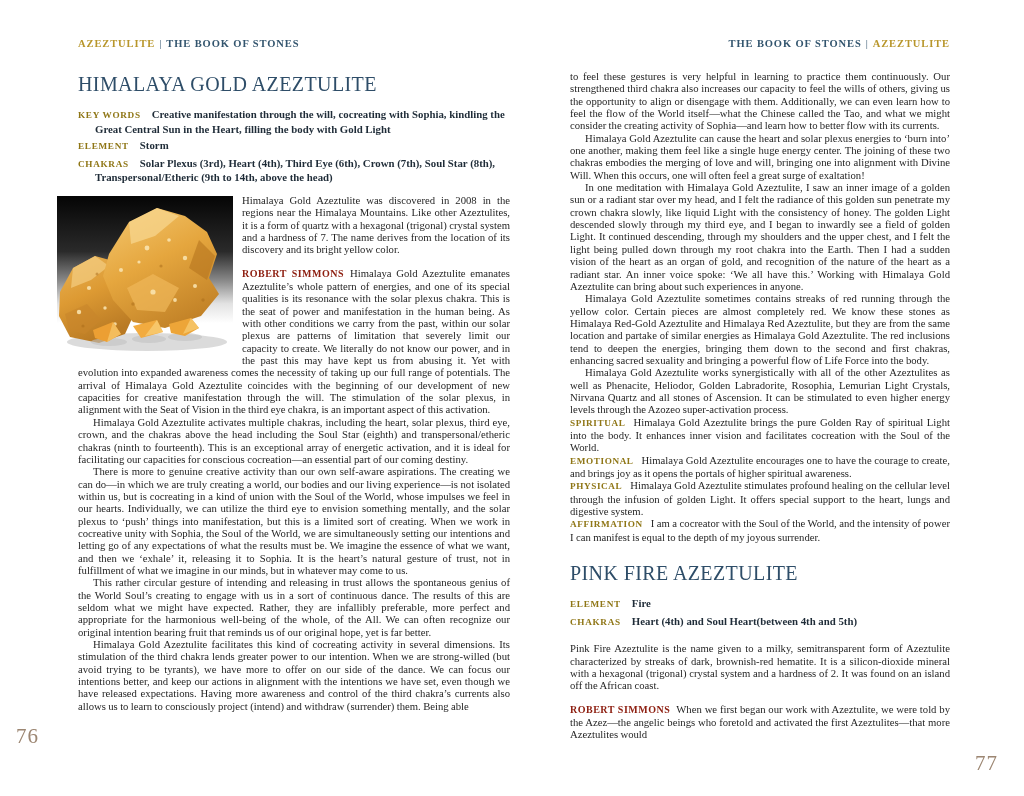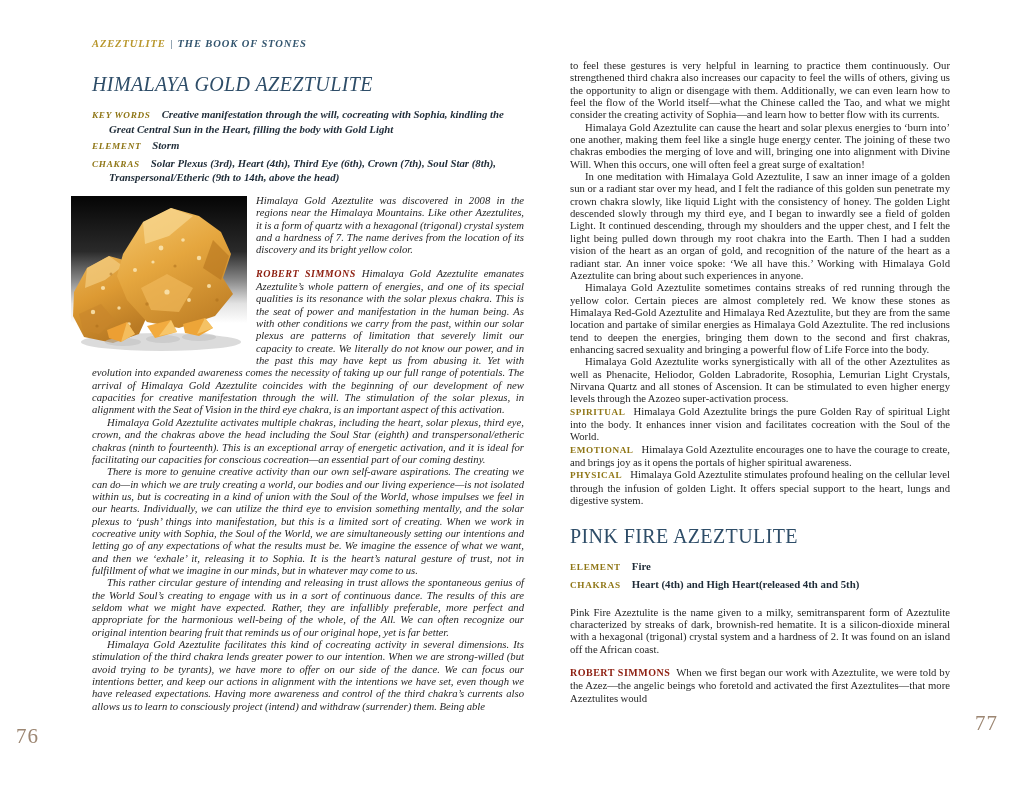--- a/index.html
+++ b/index.html
@@ -3,21 +3,21 @@
 <meta charset="utf-8">
 <style>
   html,body{margin:0;padding:0;}
   body{
     width:1024px;height:796px;position:relative;background:#ffffff;
     font-family:"Liberation Serif","DejaVu Serif",serif;
     overflow:hidden;
   }
   
   .col{position:absolute;top:38px;}
-  .col-left{left:92px;width:432px;font-style:italic;}
+  .col-left{left:78px;width:432px;}
   .col-right{left:570px;width:380px;}
 
   
   .running-head{
     font-size:10.5px;font-weight:bold;letter-spacing:0.9px;
     white-space:nowrap;
   }
   .running-head .gold{color:#b8962b;}
   .running-head .blue{color:#33556e;}
   .running-head .sep{color:#33556e;padding:0 4px;font-weight:normal;}
@@ -64,21 +64,21 @@
     float:left;width:176px;height:163px;
     margin:2px 9px 4px -21px;
   }
   .photo svg{display:block;width:176px;height:163px;}
 
   
   .pagenum{
     position:absolute;font-size:21px;color:#9c8672;letter-spacing:1px;
   }
   .pn-left{left:16px;top:724px;}
-  .pn-right{right:26px;top:711px;text-align:right;}
+  .pn-right{right:26px;top:751px;text-align:right;}
 
   
   .section2-title{margin-top:19px;}
 </style>
 </head>
 <body>
 
 <div class="col col-left">
 
   <div class="running-head">
@@ -175,47 +175,53 @@
 
     <p class="bp indent">Himalaya Gold Azeztulite activates multiple chakras, including the heart, solar plexus, third eye, crown, and the chakras above the head including the Soul Star (eighth) and transpersonal/etheric chakras (ninth to fourteenth). This is an exceptional array of energetic activation, and it is ideal for facilitating our capacities for conscious cocreation—an essential part of our coming destiny.</p>
     <p class="bp indent">There is more to genuine creative activity than our own self-aware aspirations. The creating we can do—in which we are truly creating a world, our bodies and our living experience—is not isolated within us, but is cocreating in a kind of union with the Soul of the World, whose impulses we feel in our hearts. Individually, we can utilize the third eye to envision something mentally, and the solar plexus to ‘push’ things into manifestation, but this is a limited sort of creating. When we work in cocreative unity with Sophia, the Soul of the World, we are simultaneously setting our intentions and letting go of any expectations of what the results must be. We imagine the essence of what we want, and then we ‘exhale’ it, releasing it to Sophia. It is the heart’s natural gesture of trust, not in fulfillment of what we imagine in our minds, but in whatever may come to us.</p>
     <p class="bp indent">This rather circular gesture of intending and releasing in trust allows the spontaneous genius of the World Soul’s creating to engage with us in a sort of continuous dance. The results of this are seldom what we might have expected. Rather, they are infallibly preferable, more perfect and appropriate for the harmonious well-being of the whole, of the All. We can often recognize our original intention bearing fruit that reminds us of our original hope, yet is far better.</p>
     <p class="bp indent">Himalaya Gold Azeztulite facilitates this kind of cocreating activity in several dimensions. Its stimulation of the third chakra lends greater power to our intention. When we are strong-willed (but avoid trying to be tyrants), we have more to offer on our side of the dance. We can focus our intentions better, and keep our actions in alignment with the intentions we have set, even though we have released expectations. Having more awareness and control of the third chakra’s currents also allows us to learn to consciously project (intend) and withdraw (surrender) them. Being able</p>
   </div>
 </div>
 
 <div class="col col-right">
 
+  <div class="running-head rh-right">
+    <span class="blue">THE BOOK OF STONES</span><span class="sep">|</span><span class="gold">AZEZTULITE</span>
+  </div>
 
   <div class="bodyflow" style="margin-top:21px;">
     <p class="bp">to feel these gestures is very helpful in learning to practice them continuously. Our strengthened third chakra also increases our capacity to feel the wills of others, giving us the opportunity to align or disengage with them. Additionally, we can even learn how to feel the flow of the World itself—what the Chinese called the Tao, and what we might consider the creating activity of Sophia—and learn how to better flow with its currents.</p>
     <p class="bp indent">Himalaya Gold Azeztulite can cause the heart and solar plexus energies to ‘burn into’ one another, making them feel like a single huge energy center. The joining of these two chakras embodies the merging of love and will, bringing one into alignment with Divine Will. When this occurs, one will often feel a great surge of exaltation!</p>
     <p class="bp indent">In one meditation with Himalaya Gold Azeztulite, I saw an inner image of a golden sun or a radiant star over my head, and I felt the radiance of this golden sun penetrate my crown chakra slowly, like liquid Light with the consistency of honey. The golden Light descended slowly through my third eye, and I began to inwardly see a field of golden Light. It continued descending, through my shoulders and the upper chest, and I felt the light being pulled down through my root chakra into the Earth. Then I had a sudden vision of the heart as an organ of gold, and recognition of the nature of the heart as a radiant star. An inner voice spoke: ‘We all have this.’ Working with Himalaya Gold Azeztulite can bring about such experiences in anyone.</p>
     <p class="bp indent">Himalaya Gold Azeztulite sometimes contains streaks of red running through the yellow color. Certain pieces are almost completely red. We know these stones as Himalaya Red-Gold Azeztulite and Himalaya Red Azeztulite, but they are from the same location and partake of similar energies as Himalaya Gold Azeztulite. The red inclusions tend to deepen the energies, bringing them down to the second and first chakras, enhancing sacred sexuality and bringing a powerful flow of Life Force into the body.</p>
     <p class="bp indent">Himalaya Gold Azeztulite works synergistically with all of the other Azeztulites as well as Phenacite, Heliodor, Golden Labradorite, Rosophia, Lemurian Light Crystals, Nirvana Quartz and all stones of Ascension. It can be stimulated to even higher energy levels through the Azozeo super-activation process.</p>
 
     <p class="bp">
       <span class="aspect-label">SPIRITUAL</span><span>Himalaya Gold Azeztulite brings the pure Golden Ray of spiritual Light into the body. It enhances inner vision and facilitates cocreation with the Soul of the World.</span>
     </p>
     <p class="bp">
       <span class="aspect-label">EMOTIONAL</span><span>Himalaya Gold Azeztulite encourages one to have the courage to create, and brings joy as it opens the portals of higher spiritual awareness.</span>
     </p>
     <p class="bp">
       <span class="aspect-label">PHYSICAL</span><span>Himalaya Gold Azeztulite stimulates profound healing on the cellular level through the infusion of golden Light. It offers special support to the heart, lungs and digestive system.</span>
     </p>
+    <p class="bp">
+      <span class="aspect-label">AFFIRMATION</span><span>I am a cocreator with the Soul of the World, and the intensity of power I can manifest is equal to the depth of my joyous surrender.</span>
+    </p>
   </div>
 
   <h1 class="stone-title section2-title">PINK FIRE AZEZTULITE</h1>
 
   <div class="props">
     <div class="prop">
       <span class="prop-label">ELEMENT</span><span>Fire</span>
     </div>
     <div class="prop">
-      <span class="prop-label">CHAKRAS</span><span>Heart (4th) and High Heart(released 4th and 5th)</span>
+      <span class="prop-label">CHAKRAS</span><span>Heart (4th) and Soul Heart(between 4th and 5th)</span>
     </div>
   </div>
 
   <div class="bodyflow" style="margin-top:13px;">
     <p class="bp">Pink Fire Azeztulite is the name given to a milky, semitransparent form of Azeztulite characterized by streaks of dark, brownish-red hematite. It is a silicon-dioxide mineral with a hexagonal (trigonal) crystal system and a hardness of 2. It was found on an island off the African coast.</p>
     <p class="bp gap-top">
       <span class="simmons-label">ROBERT SIMMONS</span><span>When we first began our work with Azeztulite, we were told by the Azez—the angelic beings who foretold and activated the first Azeztulites—that more Azeztulites would</span>
     </p>
   </div>
 </div>

